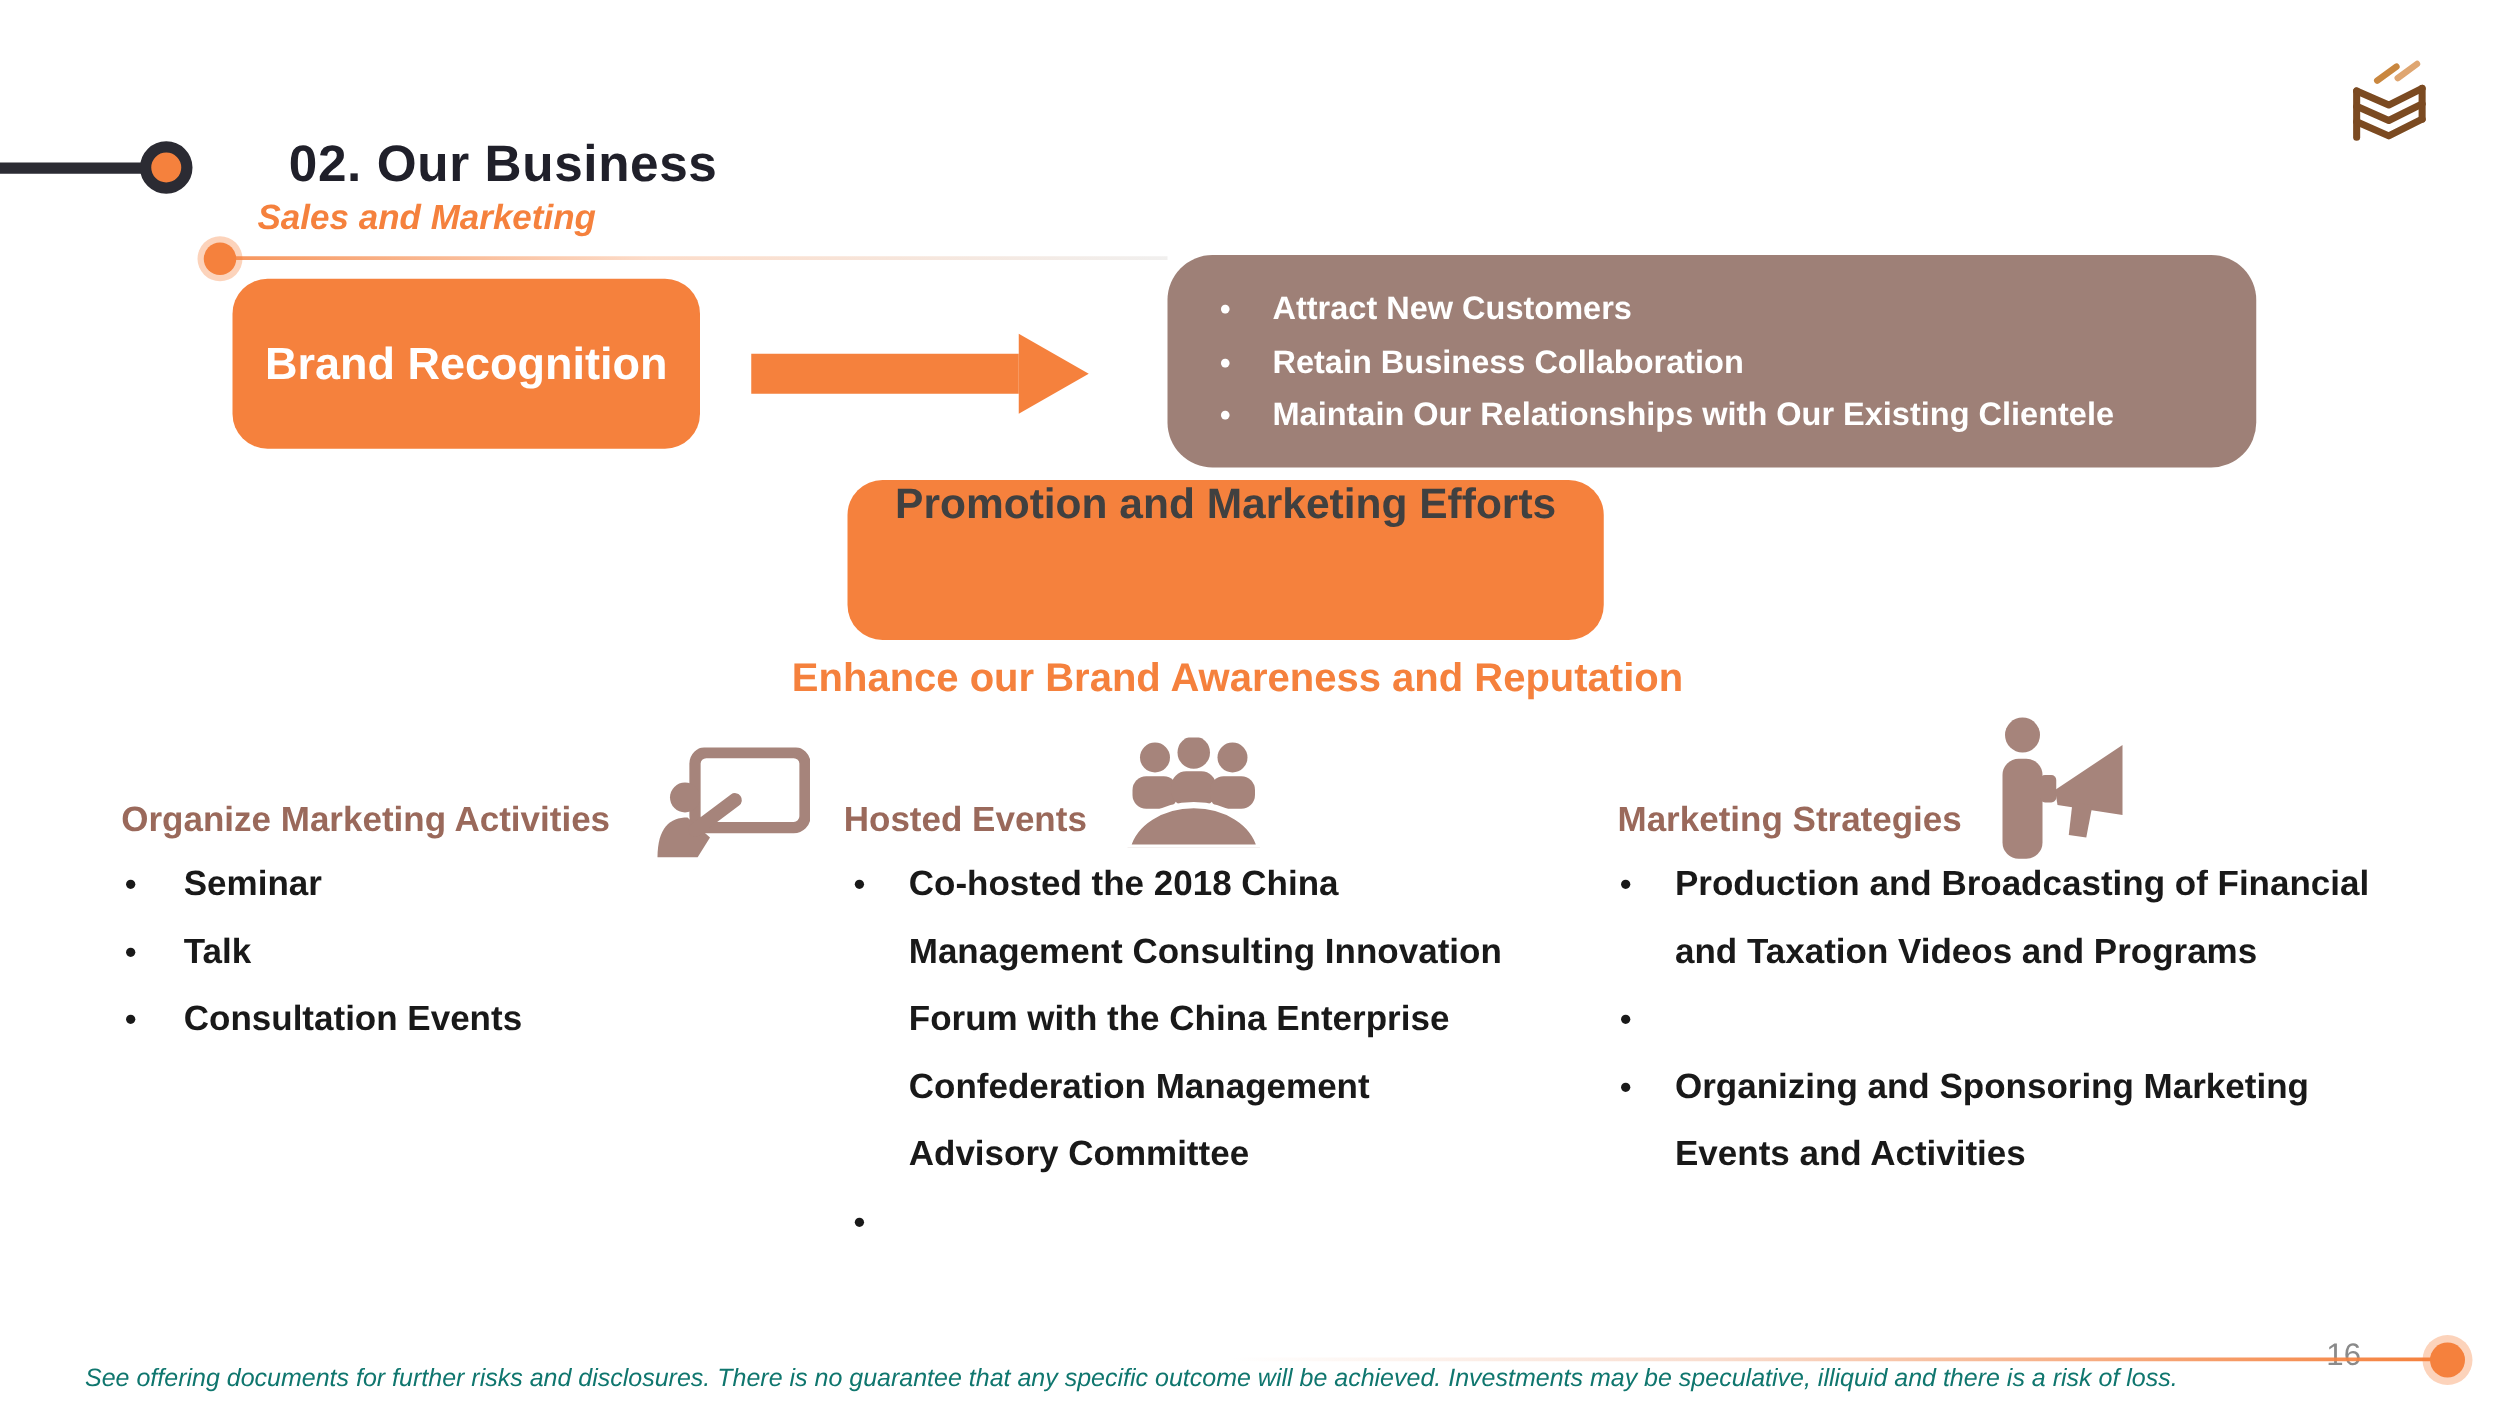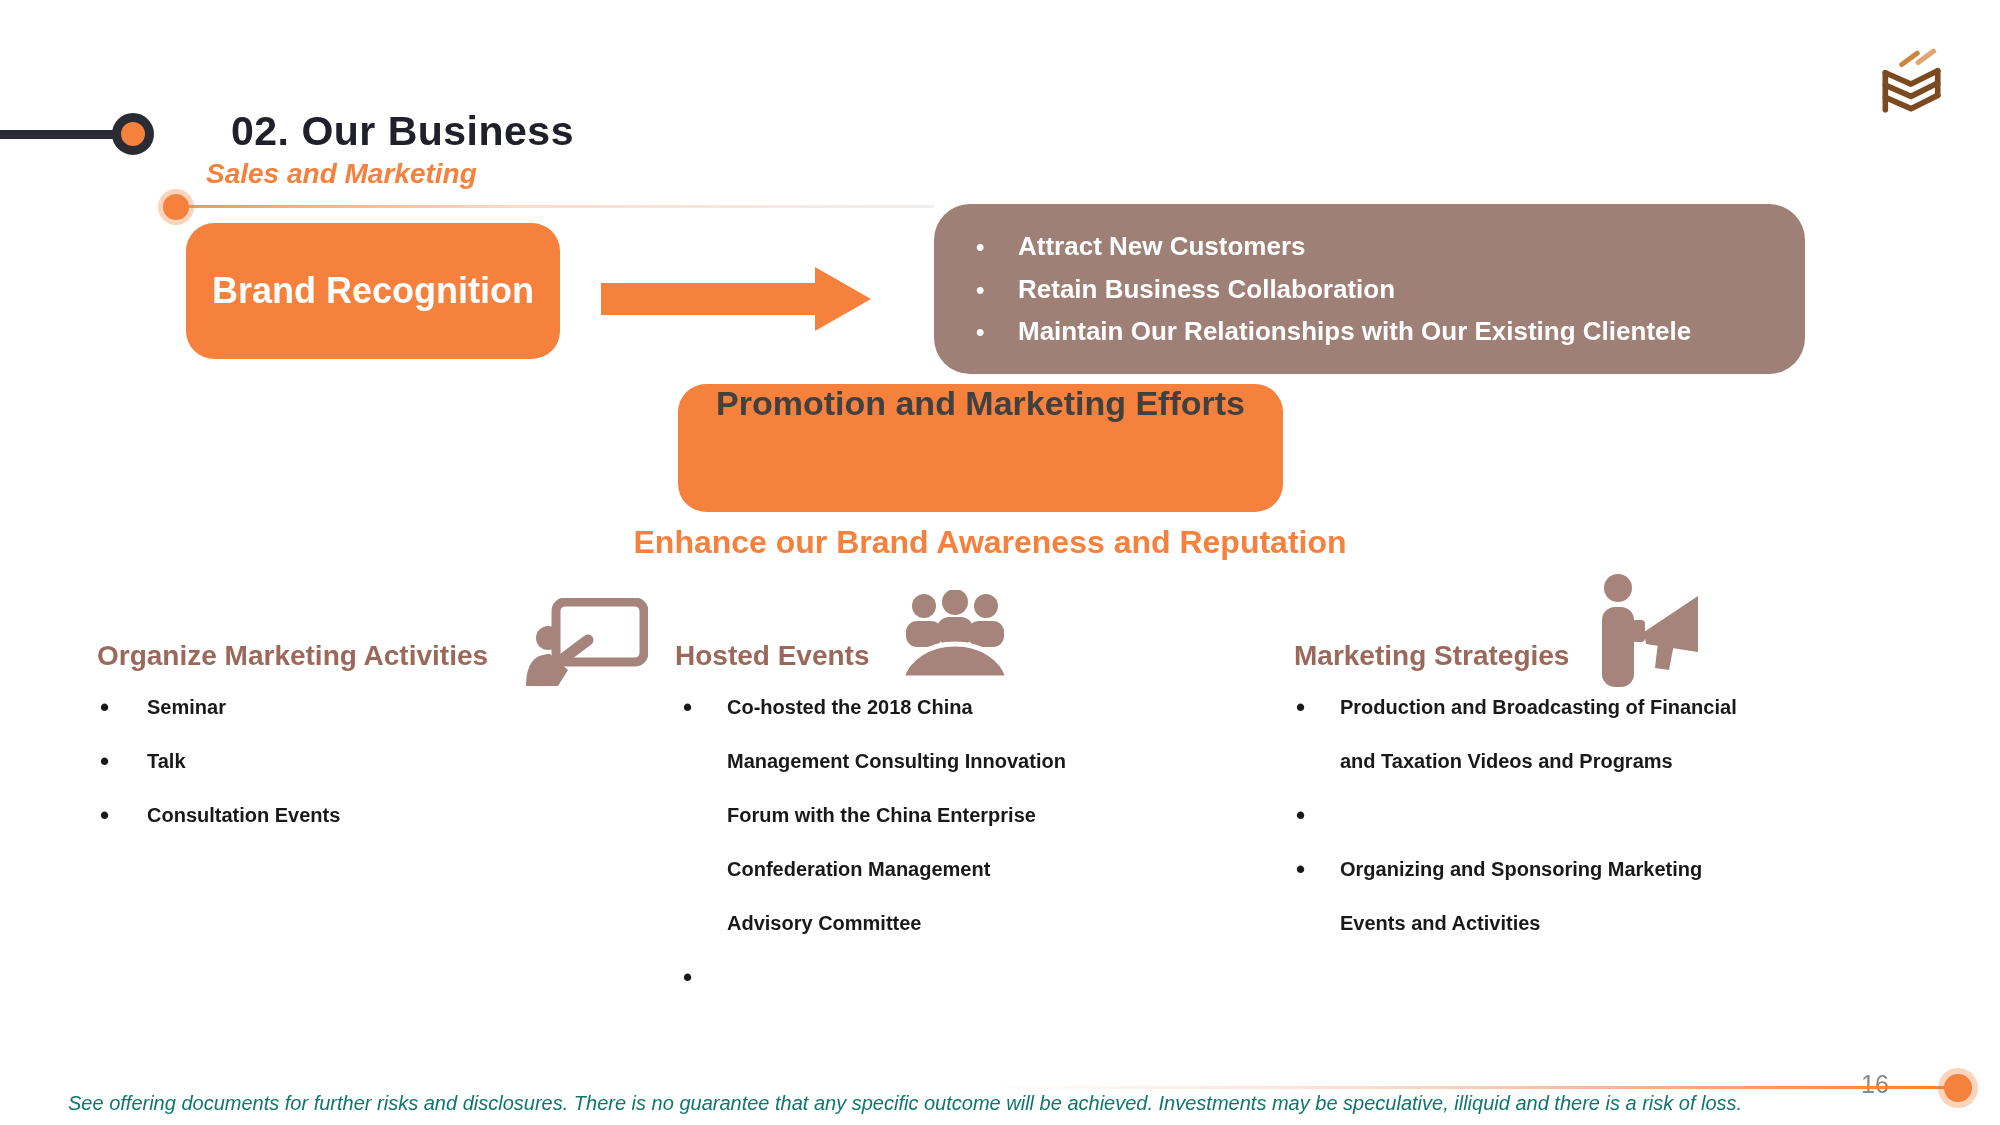--- a/index.html
+++ b/index.html
@@ -43,21 +43,21 @@
   .icon2{left:894px;top:590px;width:122px;height:88px;}
   .icon3{left:1588px;top:572px;width:118px;height:118px;}
   .blist{display:flex;flex-direction:column;}
   .l1{left:100px;top:680px;width:560px;}
   .l2{left:683px;top:680px;width:600px;}
   .l3{left:1296px;top:680px;width:680px;}
   .bitem{display:flex;}
   .bitem .marker{flex:0 0 auto;font-size:26px;line-height:54px;color:#191919;font-weight:bold;}
   .l1 .marker{width:47px;}
   .l2 .marker,.l3 .marker{width:44px;}
-  .bitem .lines{font-size:20px;line-height:54px;font-weight:bold;color:#191919;}
+  .bitem .lines{font-size:28px;line-height:54px;font-weight:bold;color:#191919;}
 
   
   .page-number{left:1850px;top:1044px;width:50px;text-align:center;font-size:25px;color:#8a8a8a;margin-top:26px;}
   .bottom-rule{left:985px;top:1086px;width:960px;height:3px;
     background:linear-gradient(to right,rgba(245,129,61,0),rgba(240,170,135,.4) 40%,#f5813d);}
   .bottom-dot{left:1944px;top:1074px;width:28px;height:28px;border-radius:50%;background:#f5813d;
     box-shadow:0 0 0 6px rgba(245,129,61,.35);}
   .disclaimer{left:68px;top:1092px;font-size:20px;font-style:italic;color:#0f766e;}
 
   .logo{left:1876px;top:44px;width:70px;height:76px;}

